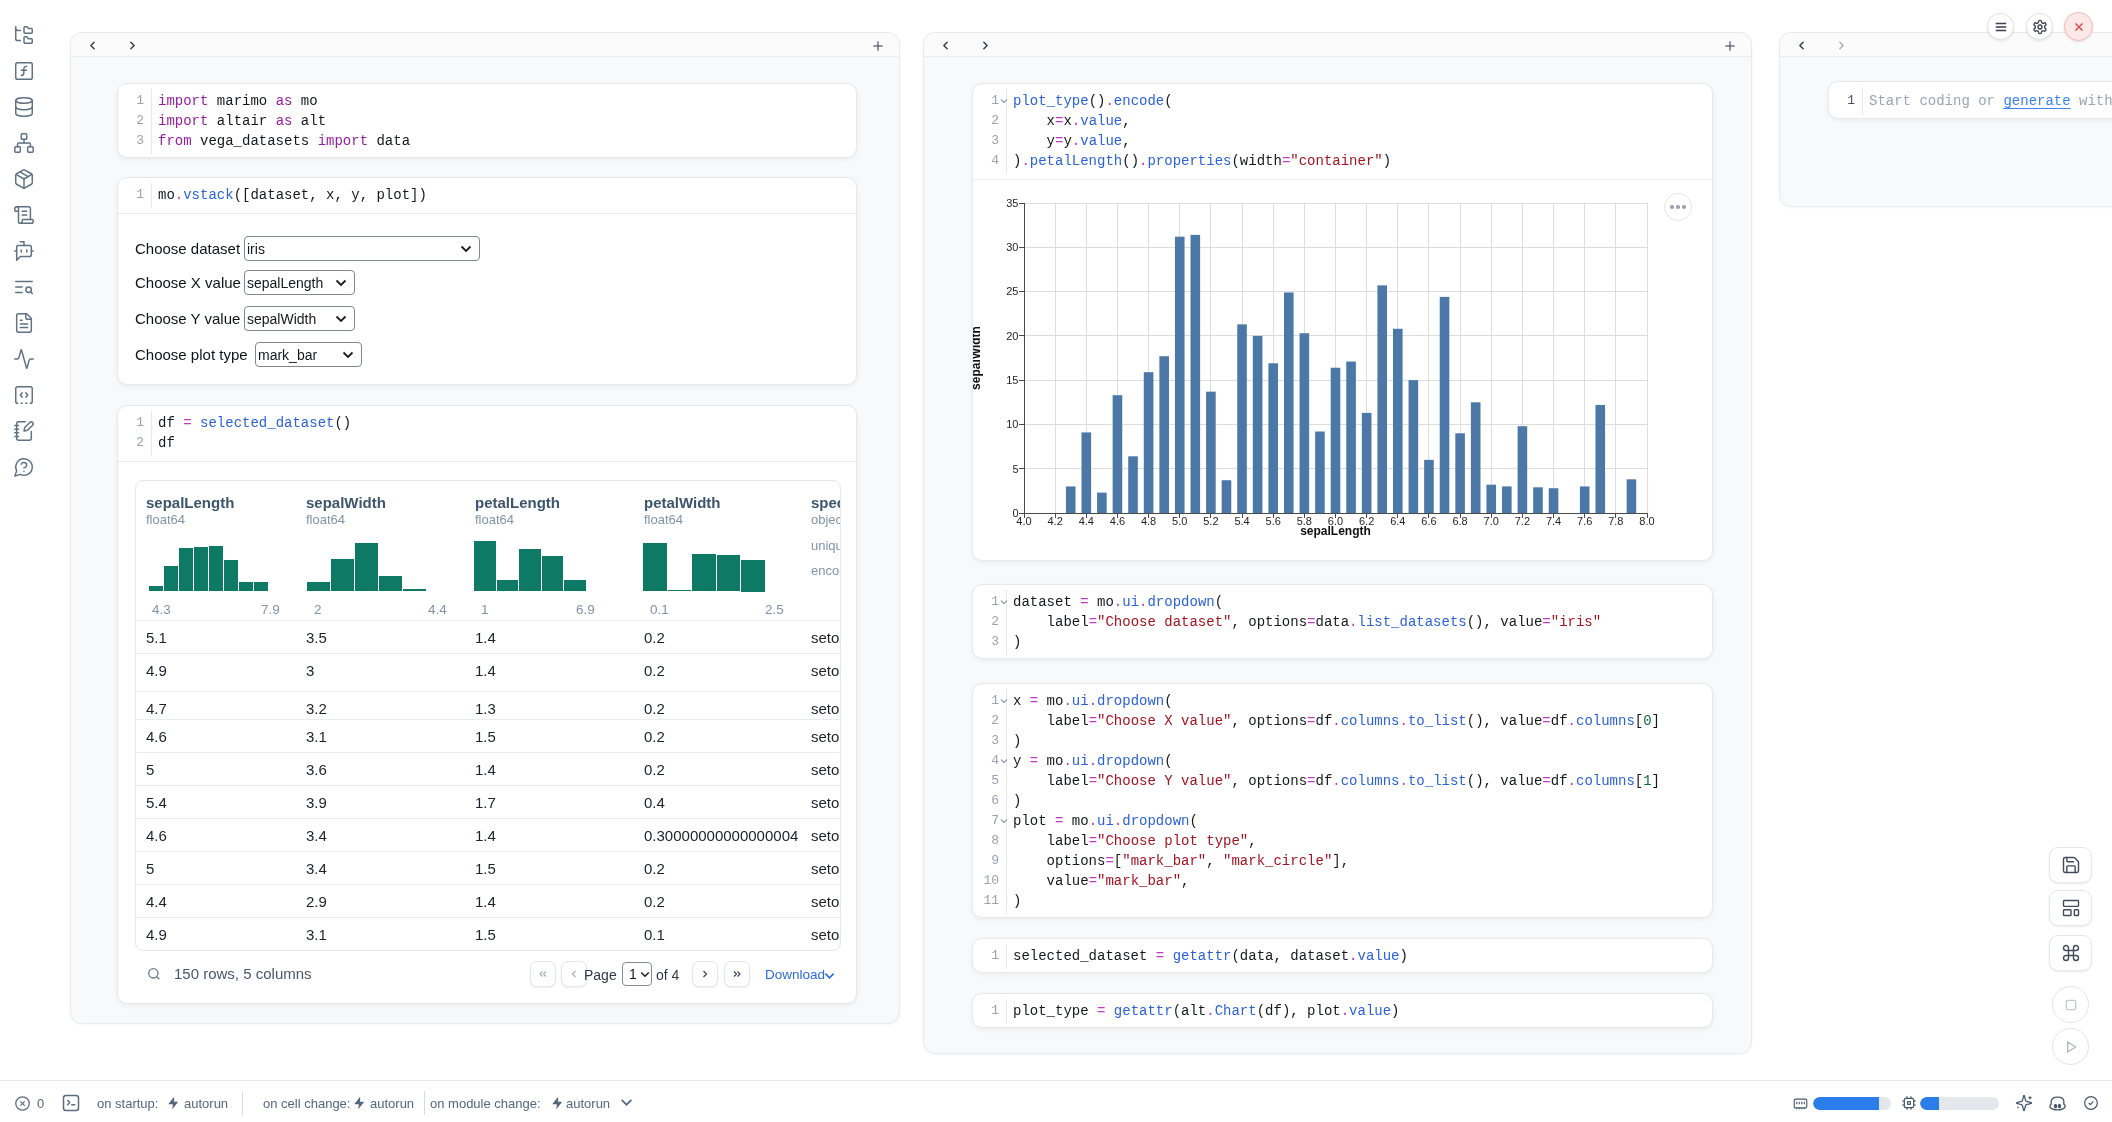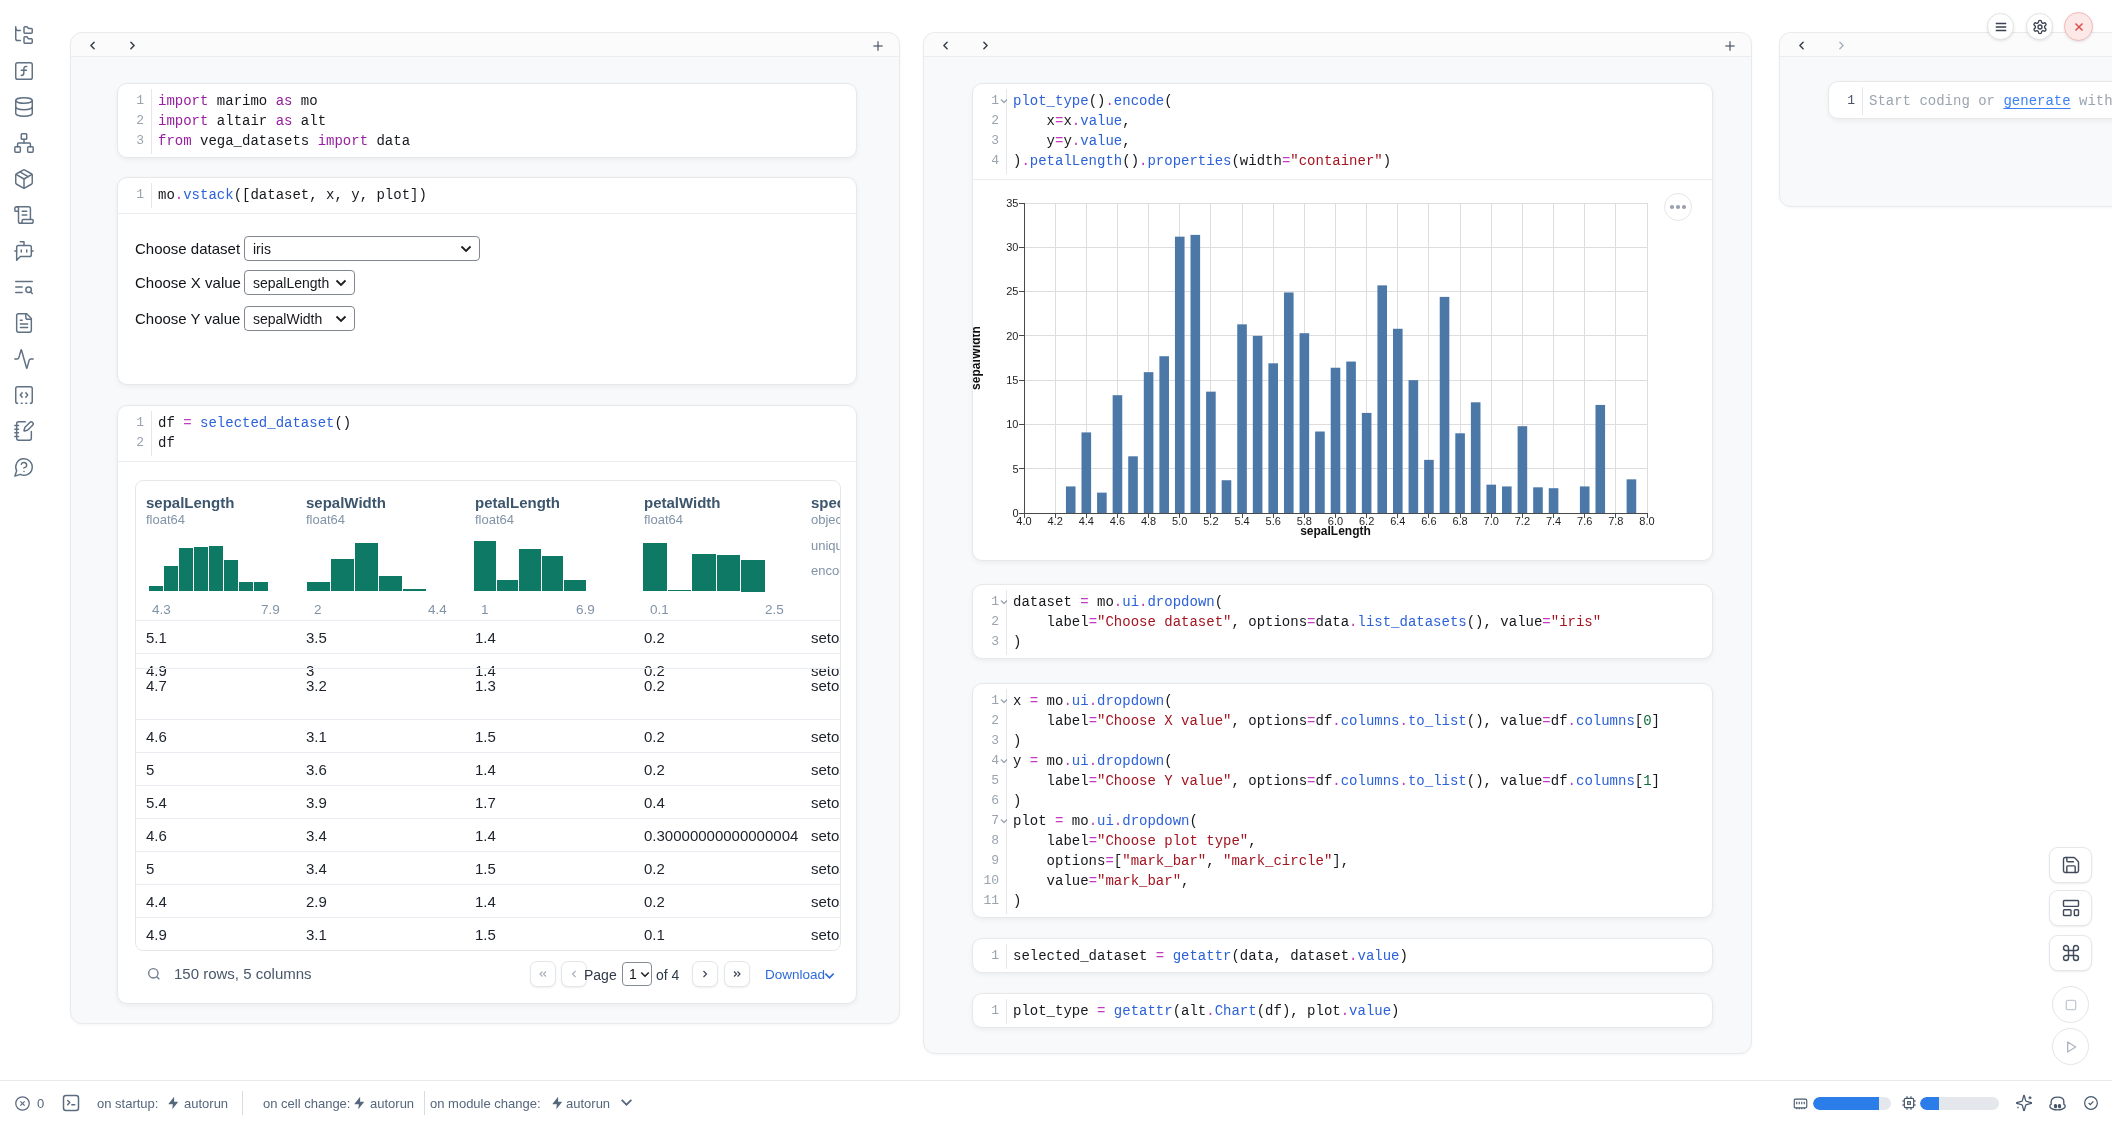--- a/index.html
+++ b/index.html
@@ -15,21 +15,21 @@
 .cl{height:20px;line-height:20px;white-space:pre}
 .ln{position:absolute;left:0;width:26px;text-align:right;color:#9aa3ae;font-size:13px}
 .ct{display:inline-block;margin-left:40px;color:#16181d}
 .fold{position:absolute;left:27px}
 .k{color:#97209f}.f{color:#2c62d9}.o{color:#c13ac1}.s{color:#a41420}.n{color:#116b3c}
 .ph{color:#9aa5b1}
 .ph u{color:#3b82f6;text-underline-offset:3px}
 .out{position:relative;border-top:1px solid #ececf0}
 .drow{position:absolute;height:25px;display:flex;align-items:center;width:100%}
 .dlab{position:absolute;font-size:15px;color:#101318}
-.sel{position:absolute;height:25px;border:1px solid #82878f;border-radius:4px;background:#fff;display:flex;align-items:center;padding-left:8px;font-size:14px;color:#16181d}
+.sel{position:absolute;height:25px;border:1px solid #82878f;border-radius:4px;background:#fff;display:flex;align-items:center;padding-left:2px;font-size:14px;color:#16181d}
 .sca{position:absolute;right:7px;top:8px}
 .tbl{position:absolute;left:17px;top:18px;width:706px;height:471px;border:1px solid #e5e7eb;border-radius:8px;background:#fff;overflow:hidden}
 .thn{position:absolute;top:13px;font-size:15px;font-weight:bold;color:#3d566e}
 .tht{position:absolute;top:31px;font-size:13px;color:#8193a7}
 .thu{position:absolute;font-size:13px;color:#8193a7}
 .hb{position:absolute;background:#0e7a66}
 .thl{position:absolute;top:121px;font-size:13.5px;color:#8193a7}
 .trow{position:absolute;left:0;width:100%;height:33px;border-top:1px solid #e9ecf1}
 .trow span{position:absolute;top:8px;font-size:15px;color:#1c212b}
 .tfoot{position:absolute;left:0;top:498px;width:740px;height:28px}
@@ -180,20 +180,29 @@
             <span>sepalLength</span>
             <svg class="sca" width="12" height="8" viewBox="0 0 12 8">
               <path d="M1.5 1.5 6 6 10.5 1.5" fill="none" stroke="#1c1c1c" stroke-width="1.8"></path>
             </svg>
           </div>
         </div>
 <div class="drow" style="top:92px">
           <span class="dlab" style="left:17px">Choose Y value</span>
 <div class="sel" style="left:126px;width:111px">
             <span>sepalWidth</span>
+            <svg class="sca" width="12" height="8" viewBox="0 0 12 8">
+              <path d="M1.5 1.5 6 6 10.5 1.5" fill="none" stroke="#1c1c1c" stroke-width="1.8"></path>
+            </svg>
+          </div>
+        </div>
+<div class="drow" style="top:128px">
+          <span class="dlab" style="left:17px">Choose plot type</span>
+<div class="sel" style="left:137px;width:107px">
+            <span>mark_bar</span>
             <svg class="sca" width="12" height="8" viewBox="0 0 12 8">
               <path d="M1.5 1.5 6 6 10.5 1.5" fill="none" stroke="#1c1c1c" stroke-width="1.8"></path>
             </svg>
           </div>
         </div>
 </div>
     </div>
     <div class="cell" style="left:46px;top:372px;width:740px;height:599px">
       <div class="code" style="height:55px">
         <div class="gsep"></div>
@@ -252,21 +261,21 @@
             <span style="left:508px">0.2</span>
             <span style="left:675px">setosa</span>
           </div>
           <div class="trow" style="top:171.5px">
             <span style="left:10px">4.9</span>
             <span style="left:170px">3</span>
             <span style="left:339px">1.4</span>
             <span style="left:508px">0.2</span>
             <span style="left:675px">setosa</span>
           </div>
-          <div class="trow" style="top:187px">
+          <div class="trow" style="top:210px">
             <span style="left:10px">4.7</span>
             <span style="left:170px">3.2</span>
             <span style="left:339px">1.3</span>
             <span style="left:508px">0.2</span>
             <span style="left:675px">setosa</span>
           </div>
           <div class="trow" style="top:237.5px">
             <span style="left:10px">4.6</span>
             <span style="left:170px">3.1</span>
             <span style="left:339px">1.5</span>

